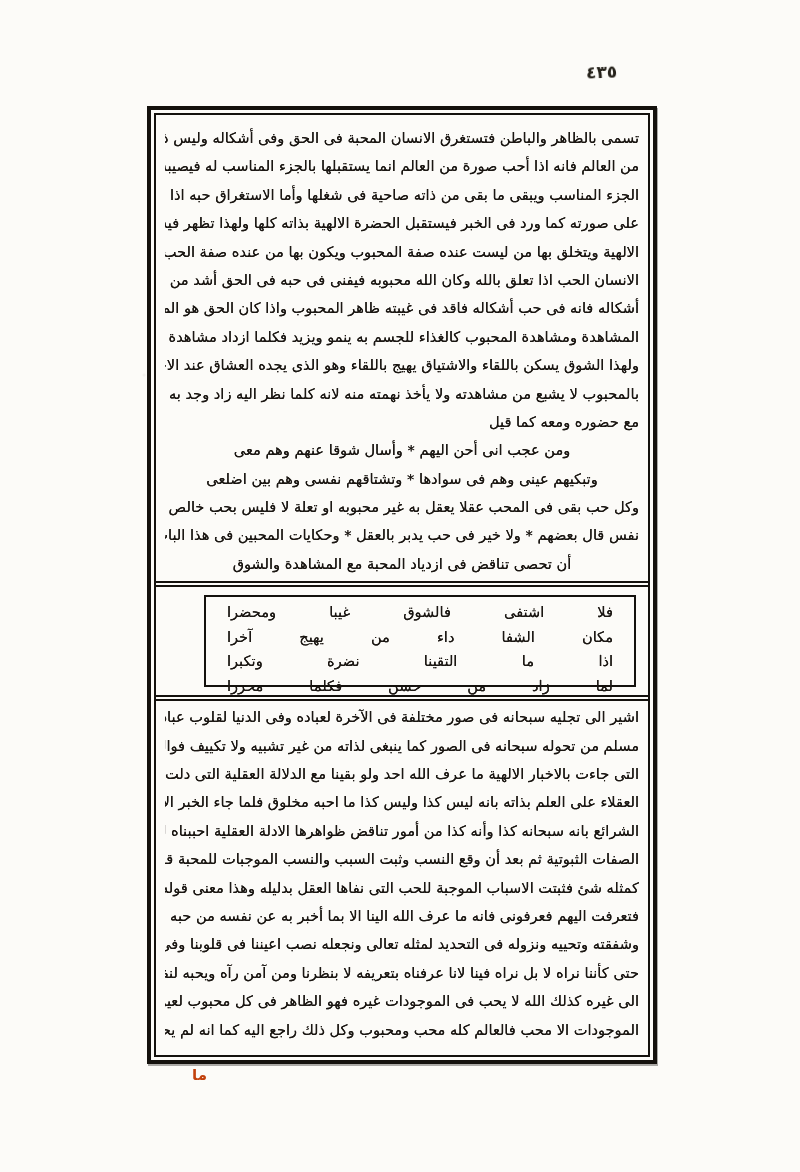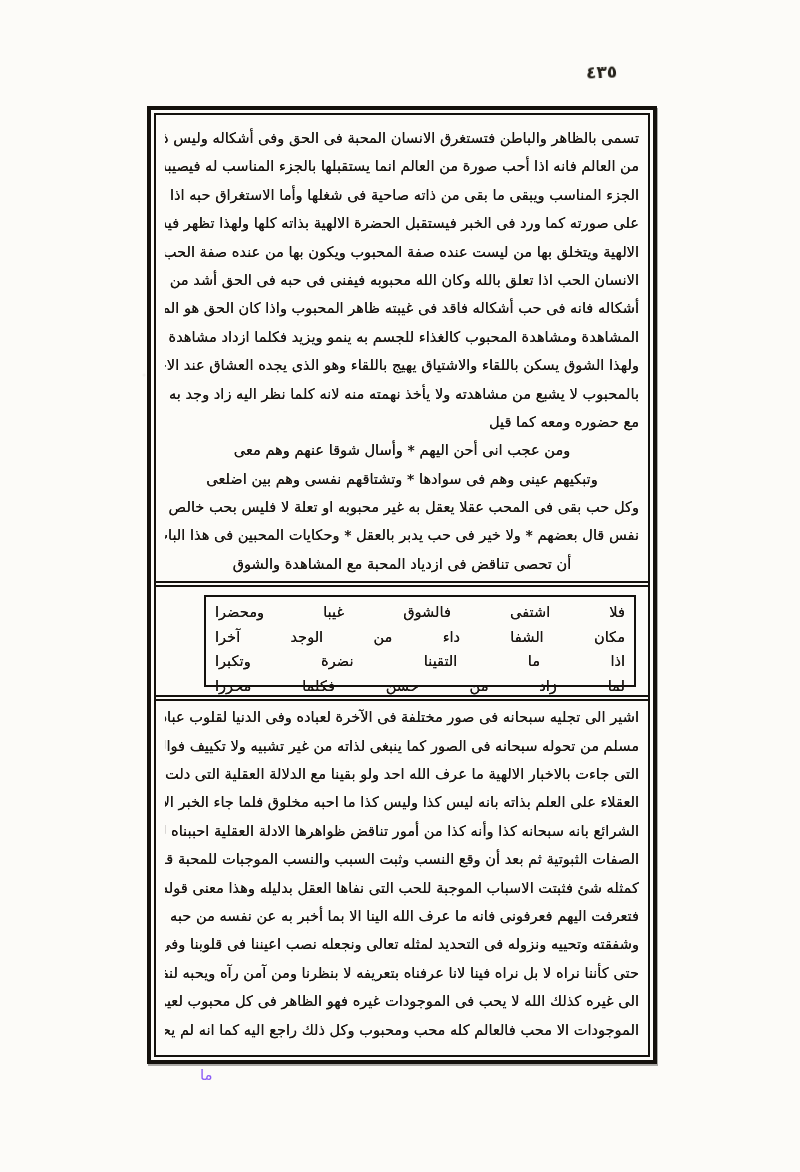--- a/index.html
+++ b/index.html
@@ -76,44 +76,45 @@
     border-bottom: 6px double #14110d;
     padding: 8px 12px 8px 48px;
     height: 120px;
     box-sizing: border-box;
     display: flex;
     gap: 12px;
   }
   .vcol {
     border: 2px solid #14110d;
     box-sizing: border-box;
-    padding: 3px 9px;
+    padding: 3px 21px;
     flex: 1 1 0;
     background: #fcfbf8;
+    font-family: Liberation Serif, serif;
   }
   .vcol .vline {
     font-size: 14.6px;
     line-height: 24.6px;
     height: 24.6px;
     white-space: nowrap;
     overflow: hidden;
     text-align: justify;
     text-align-last: justify;
     text-shadow: 0 0 0.5px currentColor;
   }
   .block3 {
     margin-top: 2px;
   }
   .catchword {
     position: absolute;
-    left: 200px;
+    left: 192px;
     top: 1066px;
     font-size: 15px;
-    font-weight: normal;
-    color: #8b5cf6;
+    font-weight: bold;
+    color: #c2410c;
   }
 </style>
 </head>
 <body>
 
 <div class="scan-noise"></div>
 
 <div class="page-number">٤٣٥</div>
 
 <div class="frame">
@@ -142,21 +143,21 @@
     <div>
         <div class="line">وكل حب بقى فى المحب عقلا يعقل به غير محبوبه او تعلة لا فليس بحب خالص وانما هو حديث</div>
         <div class="line">نفس قال بعضهم * ولا خير فى حب يدبر بالعقل * وحكايات المحبين فى هذا الباب أكثر من</div>
       </div>
 
     <div class="line vcenter">أن تحصى تناقض فى ازدياد المحبة مع المشاهدة والشوق</div>
 
     <div class="verse-box">
       <div class="vcol">
           <div class="vline">فلا اشتفى فالشوق غيبا ومحضرا</div>
-          <div class="vline">مكان الشفا داء من الوجد آخرا</div>
+          <div class="vline">مكان الشفا داء من يهيج آخرا</div>
           <div class="vline">اذا ما التقينا نضرة وتكبرا</div>
           <div class="vline">لما زاد من حسن فكلما محررا</div>
         </div>
     </div>
 
     <div class="block3">
         <div class="line">اشير الى تجليه سبحانه فى صور مختلفة فى الآخرة لعباده وفى الدنيا لقلوب عباده كما ورد فى صحيح</div>
         <div class="line">مسلم من تحوله سبحانه فى الصور كما ينبغى لذاته من غير تشبيه ولا تكييف فوالله لولا الشريعة</div>
         <div class="line">التى جاءت بالاخبار الالهية ما عرف الله احد ولو بقينا مع الدلالة العقلية التى دلت فى زعم</div>
         <div class="line">العقلاء على العلم بذاته بانه ليس كذا وليس كذا ما احبه مخلوق فلما جاء الخبر الالهى بألسنة</div>

